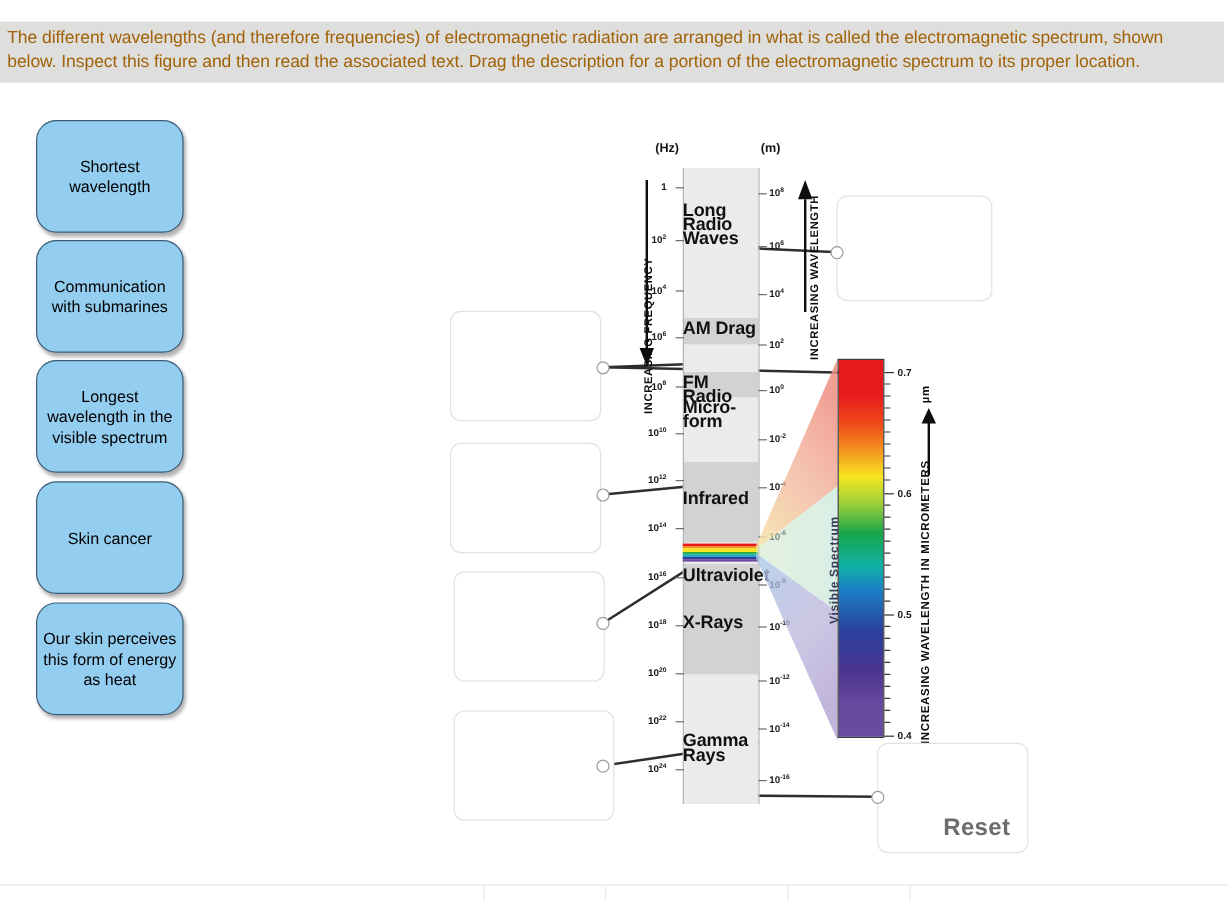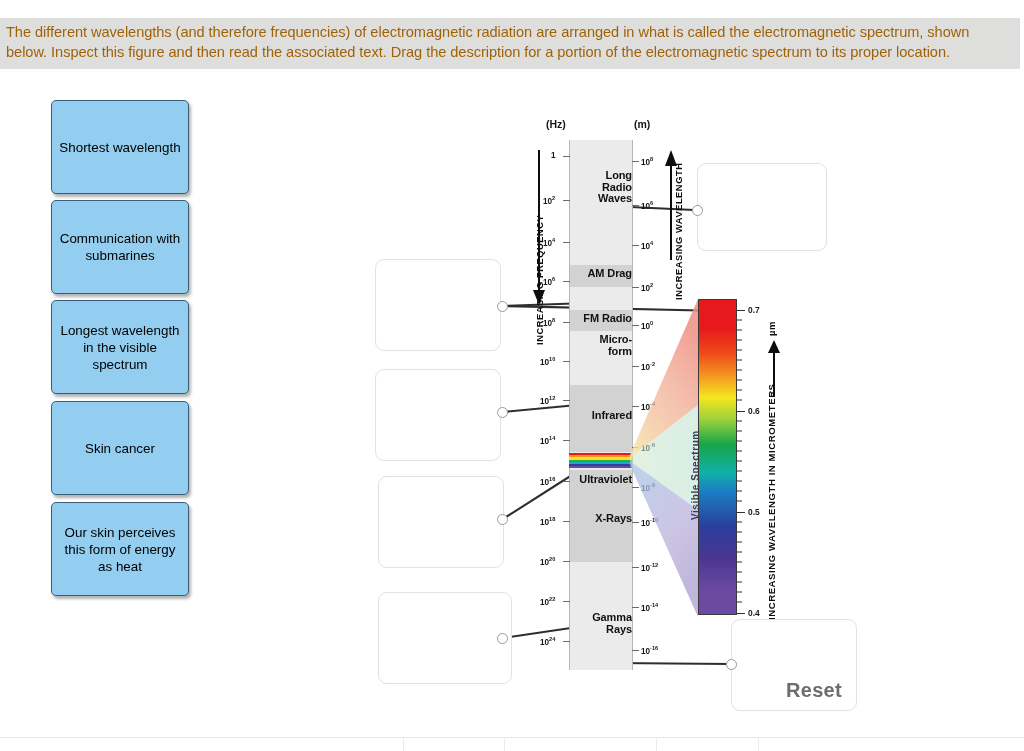--- a/index.html
+++ b/index.html
@@ -26,36 +26,35 @@
     color: #a16207;
     font-size: 14.6px;
     line-height: 19.5px;
     letter-spacing: -0.05px;
   }
 
   
   .tile {
     position: absolute;
     left: 30px;
-    width: 138px;
+    width: 123px;
     background: #93cdf0;
     border: 1px solid #3b5e78;
-    border-radius: 5px;
+    border-radius: 17px;
     box-shadow: 2px 3px 3px rgba(0,0,0,0.30);
     color: #000;
     font-size: 13.4px;
     line-height: 17px;
     text-align: center;
     display: flex;
     align-items: center;
     justify-content: center;
     box-sizing: border-box;
     padding: 2px 4px;
     cursor: move;
-    margin-left: 21px;
   }
   .tile span { display: block; }
 
   
   .drop {
     position: absolute;
     background: #ffffff;
     border: 1px solid #e2e2e2;
     border-radius: 9px;
     box-sizing: border-box;
@@ -100,22 +99,22 @@
   }
   .band {
     position: absolute;
     left: 0; width: 63px;
     background: #d2d2d2;
   }
   .band-label {
     position: absolute;
     left: 569px;
     width: 63px;
-    text-align: right;
-    font-size: 11px;
+    text-align: left;
+    font-size: 15px;
     font-weight: bold;
     color: #111;
     line-height: 11.5px;
     letter-spacing: -0.1px;
   }
   .rainbow-strip {
     position: absolute;
     left: 569px;
     width: 63px;
     height: 2.2px;

